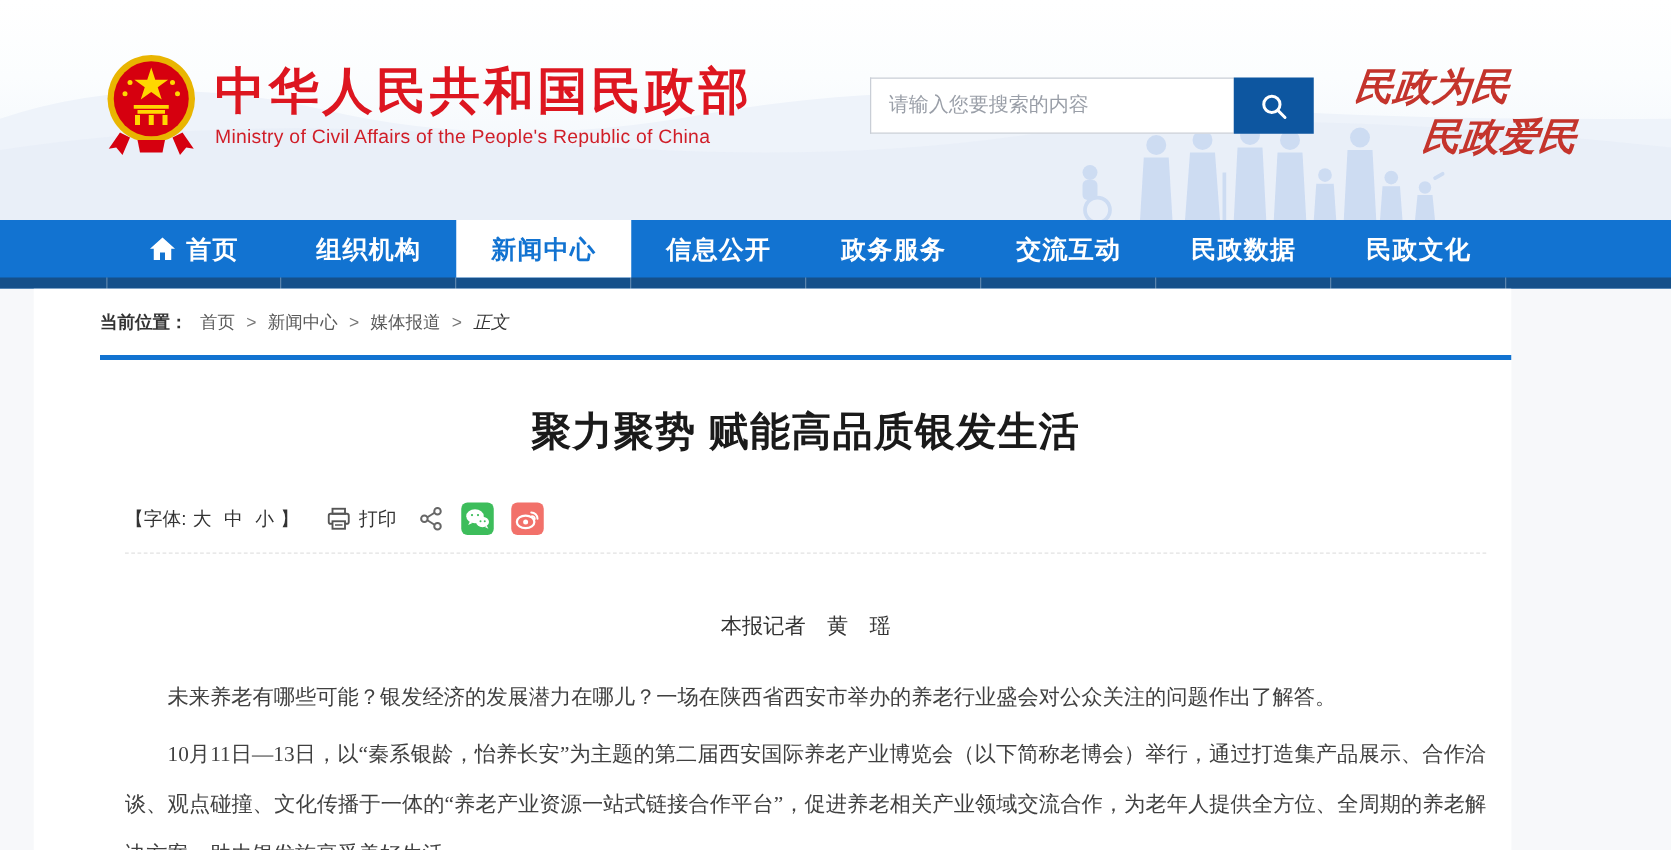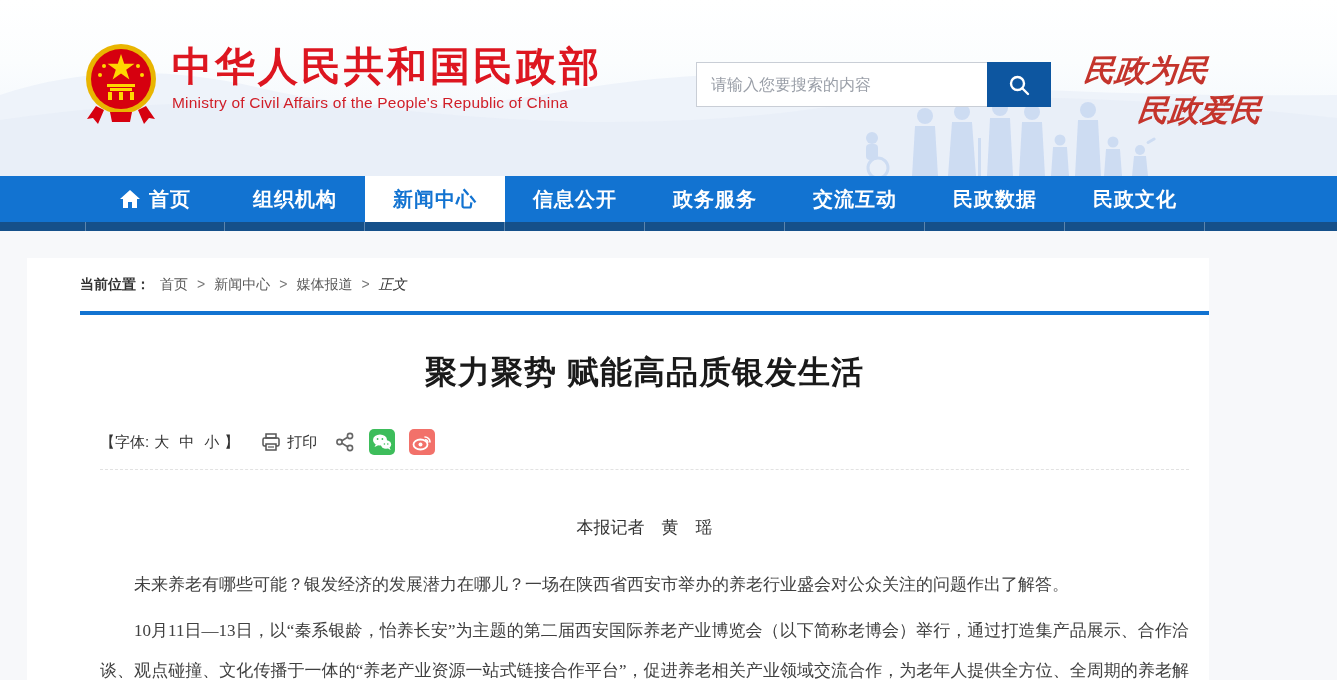--- a/index.html
+++ b/index.html
@@ -3,29 +3,29 @@
 <meta charset="utf-8">
 <style>
   * { margin:0; padding:0; box-sizing:border-box; }
   html,body { width:1337px; height:680px; overflow:hidden; }
   body { font-family:"Liberation Sans", sans-serif; background:#f7f8fa; }
 
   
   .site-header { position:relative; width:1337px; height:176px;
     background:linear-gradient(180deg,#ffffff 0%,#fbfdfe 35%,#eef4fb 100%); overflow:hidden; }
   .header-art { position:absolute; left:0; top:0; width:1337px; height:176px; }
-  .brand { position:absolute; left:84px; top:42px; display:flex; align-items:flex-start; }
+  .brand { position:absolute; left:84px; top:42px; display:flex; align-items:center; }
   .emblem { width:74px; height:84px; margin-right:14px; }
   .site-title { font-size:40px; font-weight:bold; color:#dd1620; letter-spacing:3px;
     font-family:"Liberation Sans", sans-serif; line-height:48px; }
   .site-subtitle { font-size:15.5px; color:#d01e28; margin-top:4px; letter-spacing:0.2px; }
 
   .search-bar { position:absolute; left:696px; top:62px; width:355px; height:45px; display:flex; }
   .search-input { flex:1; height:45px; border:1px solid #c9ced6; border-right:none; background:#fff;
-    padding:0 14px; font-size:16px; color:#ef4444; outline:none; }
+    padding:0 14px; font-size:16px; color:#ef4444; outline:none;font-family:Liberation Mono, monospace; }
   .search-input::placeholder { color:#9a9fa8; }
   .search-button { width:64px; height:45px; background:#0d56a0; border:none; cursor:pointer;
     display:flex; align-items:center; justify-content:center; }
 
   .slogan { position:absolute; left:1082px; top:50px; width:230px; color:#c4342c;
     font-family:"DejaVu Serif", serif; font-style:italic; font-weight:bold; font-size:31px;
     transform:skewX(-6deg); line-height:40px; }
   .slogan-line2 { margin-left:58px; }
 
   
@@ -36,21 +36,21 @@
   .nav-item.active { background:#ffffff; color:#1273d1; }
   .nav-item .home-icon { margin-right:8px; display:inline-flex; }
   .nav-strip { display:flex; height:9px; background:#15508a; padding-left:85px; }
   .nav-strip .cell { width:140px; height:9px; border-right:1px solid rgba(255,255,255,0.30); }
   .nav-strip .cell:first-child { border-left:1px solid rgba(255,255,255,0.30); }
 
   
   .content-wrap { width:1337px; height:449px; background:#f7f8fa; }
   .white-panel { margin-left:27px; width:1182px; height:449px; background:#ffffff; }
 
-  .breadcrumb { padding:0 0 0 53px; height:53px; display:flex; align-items:center; font-size:14px; color:#666;margin-top:27px; }
+  .breadcrumb { padding:0 0 0 53px; height:53px; display:flex; align-items:center; font-size:14px; color:#666; }
   .bc-label { color:#333; font-weight:bold; margin-right:10px; }
   .bc-link { color:#595959; cursor:pointer; }
   .bc-sep { margin:0 9px; color:#777; }
   .bc-current { color:#333;font-style:italic; }
 
   .article-box { margin-left:53px; width:1129px; border-top:4px solid #1273d1; background:#fff; }
   .article-title { text-align:center; font-size:32px; font-weight:bold; color:#1a1a1a;
     letter-spacing:1px; margin-top:36px; font-family:"Liberation Sans", sans-serif; }
 
   .meta-row { display:flex; justify-content:space-between; align-items:center;

